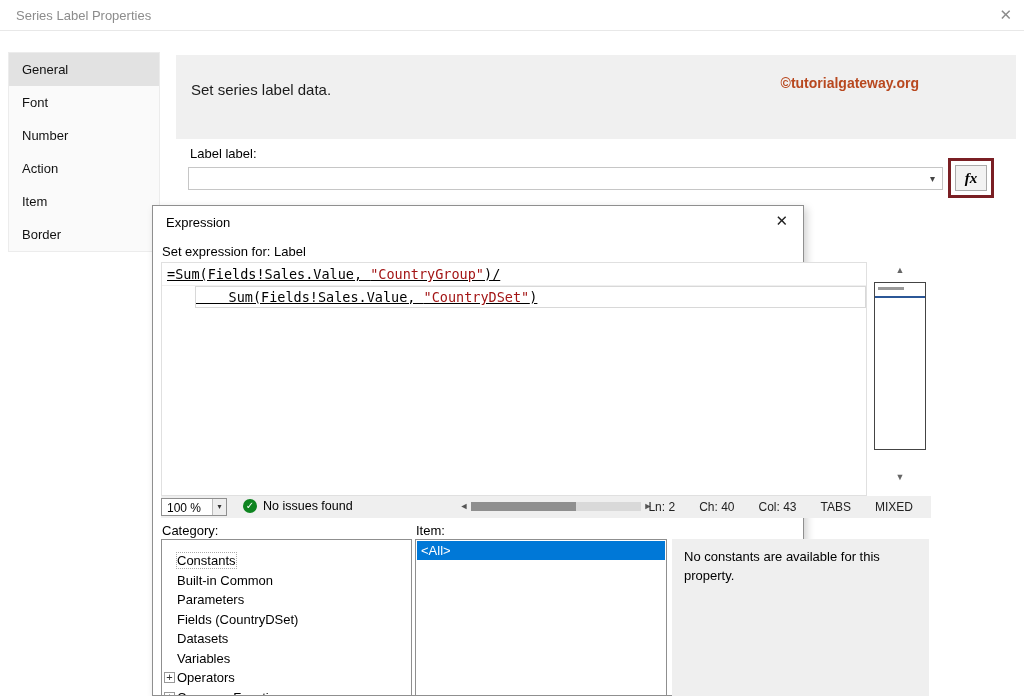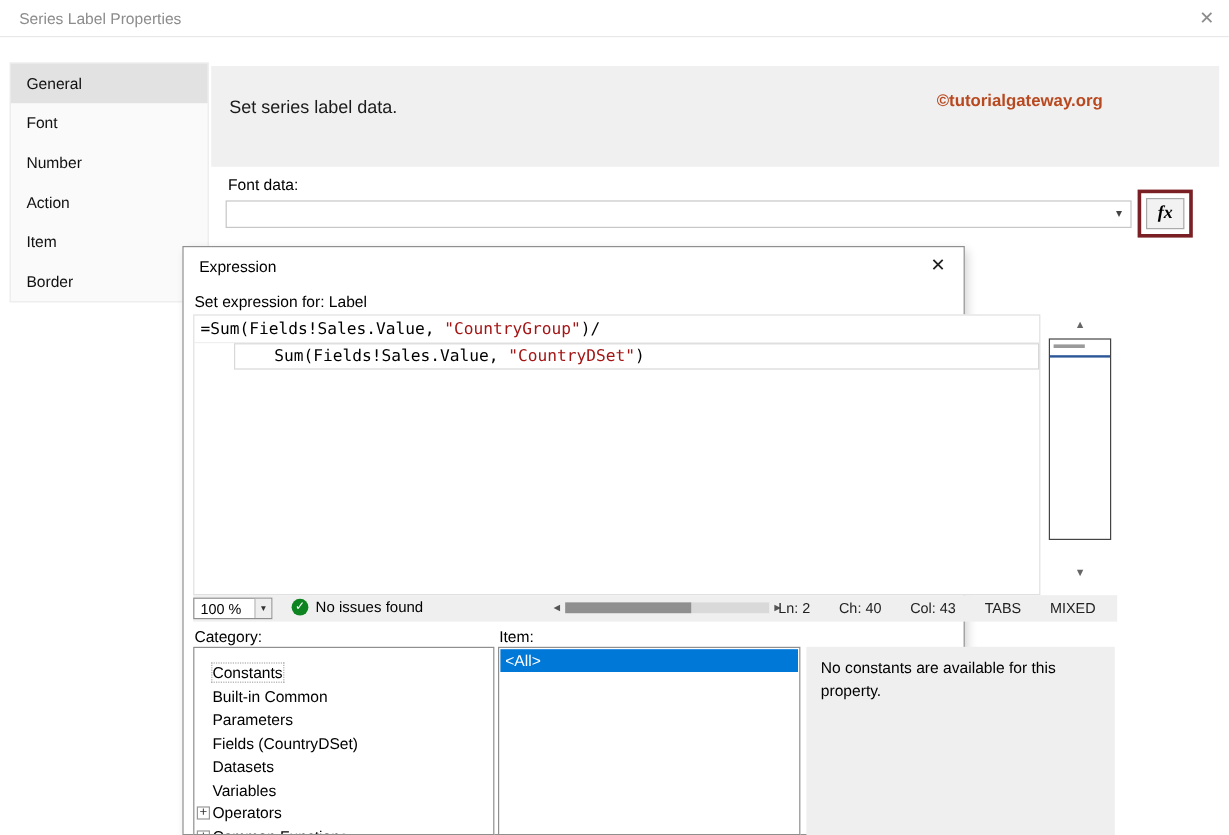--- a/index.html
+++ b/index.html
@@ -5,21 +5,21 @@
   *{box-sizing:border-box;margin:0;padding:0;}
   html,body{width:1024px;height:696px;}
   body{position:relative;font-family:"Liberation Sans",sans-serif;font-size:13px;color:#000;background:#fff;overflow:hidden;}
 
   
   .titlebar{position:absolute;left:0;top:0;width:1024px;height:31px;background:#fff;border-bottom:1px solid #e8e8e8;}
   .win-title{position:absolute;left:16px;top:8px;color:#8c8c8c;}
   .win-close{position:absolute;right:12px;top:6px;color:#8c8c8c;font-size:15px;}
 
   
-  .sidebar{position:absolute;left:8px;top:52px;width:166px;background:#fafafa;border:1px solid #ececec;}
+  .sidebar{position:absolute;left:8px;top:52px;width:152px;background:#fafafa;border:1px solid #ececec;}
   .side-item{height:33px;line-height:33px;padding-left:13px;color:#111;}
   .side-item.selected{background:#e2e2e2;}
 
   
   .header-band{position:absolute;left:176px;top:55px;width:840px;height:84px;background:#f0f0f0;}
   .heading{position:absolute;left:15px;top:26px;font-size:15px;color:#1b1b1b;}
   .watermark{position:absolute;right:97px;top:20px;font-size:14px;font-weight:bold;color:#b8481f;}
 
   
   .field-label{position:absolute;left:190px;top:146px;}
@@ -31,21 +31,21 @@
   .fx-highlight{position:absolute;left:948px;top:158px;width:46px;height:40px;border:3px solid #7a1f24;background:#fff;display:flex;align-items:center;justify-content:center;}
   .fx-btn{width:32px;height:26px;border:1px solid #aaa;background:#f2f2f2;font-family:"Liberation Serif",serif;font-style:italic;font-weight:bold;font-size:15px;line-height:1;}
 
   
   .expr{position:absolute;left:152px;top:205px;width:652px;height:491px;background:#fff;border:1px solid #8f8f8f;box-shadow:3px 3px 8px rgba(0,0,0,.18);}
   .expr-title{position:absolute;left:13px;top:9px;}
   .expr-close{position:absolute;right:15px;top:6px;font-size:15px;color:#222;}
   .expr-subtitle{position:absolute;left:9px;top:38px;}
 
   
-  .code-area{position:absolute;left:8px;top:56px;width:706px;height:234px;border:1px solid #e0e0e0;background:#fff;font-family:"DejaVu Sans Mono",monospace;font-size:13.5px;}
+  .code-area{position:absolute;left:8px;top:56px;width:706px;height:234px;border:1px solid #e0e0e0;background:#fff;font-family:"DejaVu Sans Mono",monospace;font-size:13.5px;text-decoration:underline;}
   .code-line{white-space:pre;}
   .line1{height:23px;line-height:23px;padding-left:5px;border-bottom:1px solid #efefef;}
   .line2box{margin-left:33px;height:22px;line-height:21px;border:1px solid #d8d8d8;}
   .str{color:#a31515;}
 
   
   .minimap{position:absolute;left:716px;top:58px;width:62px;height:232px;text-align:center;}
   .mm-up{font-size:9px;color:#666;height:12px;line-height:12px;}
   .mm-thumb{margin:6px auto 0;width:52px;height:168px;border:1px solid #444;background:#fff;position:relative;}
   .mm-tiny{position:absolute;left:3px;top:4px;width:26px;height:3px;background:#9a9a9a;}
@@ -94,21 +94,21 @@
   <div class="side-item">Action</div>
   <div class="side-item">Item</div>
   <div class="side-item">Border</div>
 </div>
 
 <div class="header-band">
   <div class="heading">Set series label data.</div>
   <div class="watermark">©tutorialgateway.org</div>
 </div>
 
-<div class="field-label">Font data:</div>
+<div class="field-label">Label label:</div>
 <div class="combo">
   <span class="combo-value"></span>
   <span class="combo-arrow">▾</span>
 </div>
 
 <div class="fx-highlight">
   <button class="fx-btn">fx</button>
 </div>
 
 <div class="expr">

